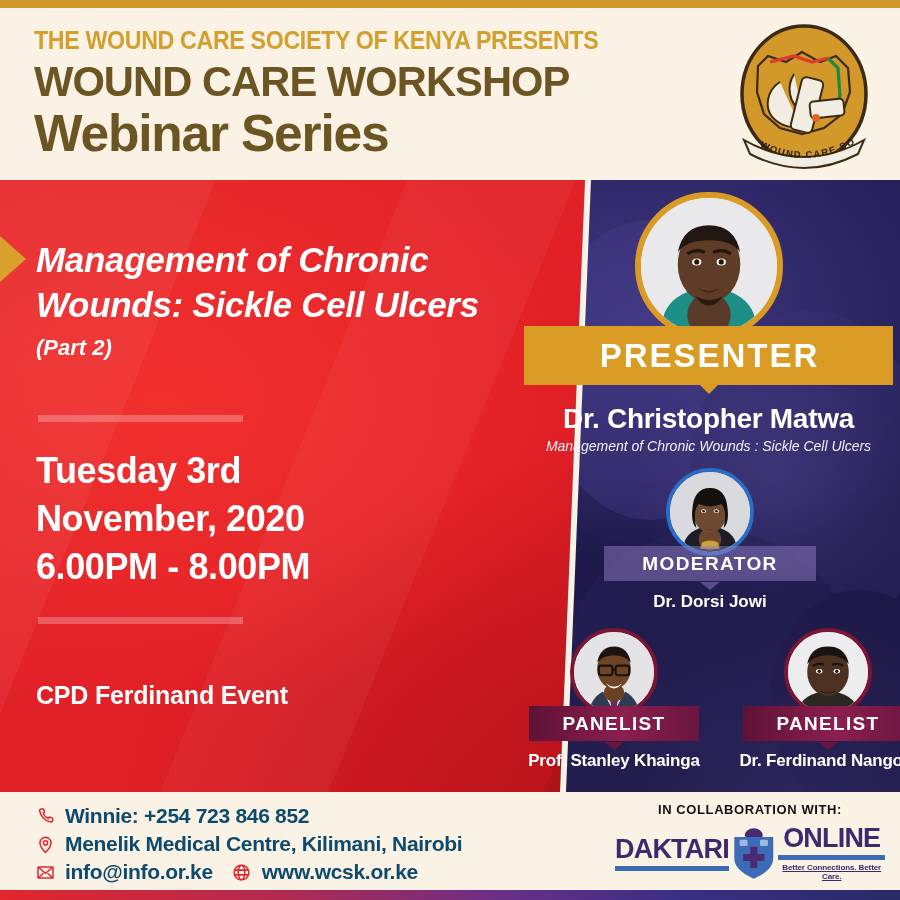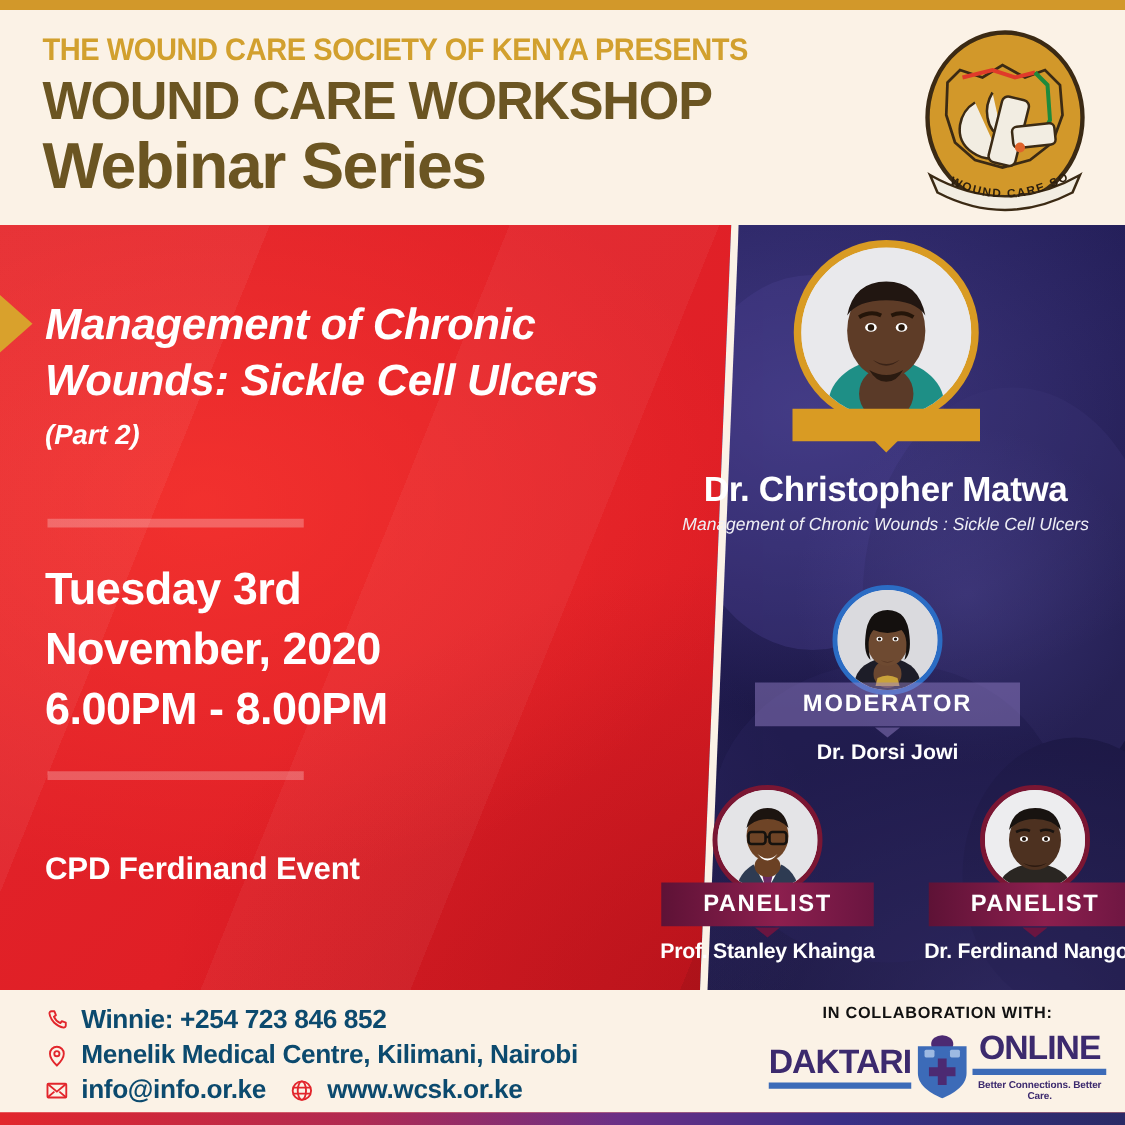--- a/index.html
+++ b/index.html
@@ -196,21 +196,21 @@
     font-size:13px; font-weight:bold; color:#111; letter-spacing:.6px;
   }
   .collab-logo {
     margin-top:7px; display:flex; align-items:center; justify-content:center; gap:2px;
   }
   .dk-word {
     font-size:27px; font-weight:bold; color:#3C2A6E; letter-spacing:-0.8px; line-height:1;
   }
   .dk-under { height:5px; background:#3C6BB8; margin-top:3px; }
   .dk-tag {
-    font-size:8px; font-weight:bold; color:#3C2A6E; margin-top:3px; letter-spacing:-0.1px;
+    font-size:8px; font-weight:bold; color:#3C2A6E; margin-top:3px; letter-spacing:-0.1px;text-decoration:underline;
   }
 
   .bottom-strip {
     position:absolute; left:0; top:890px; width:900px; height:10px;
     background:linear-gradient(90deg,#E2262C 0%, #B02A52 32%, #6B2F86 55%, #3A2F86 75%, #2A2A66 100%);
   }
 </style>
 </head>
 <body>
 
@@ -285,20 +285,21 @@
           <ellipse cx="41" cy="47" rx="3.4" ry="2.6" fill="#fff"></ellipse>
           <ellipse cx="59" cy="47" rx="3.4" ry="2.6" fill="#fff"></ellipse>
           <circle cx="41" cy="47" r="1.9" fill="#241509"></circle>
           <circle cx="59" cy="47" r="1.9" fill="#241509"></circle>
           <path d="M34 41 q7 -4 13 -1 M53 40 q7 -3 13 1" stroke="#241509" stroke-width="2.3" fill="none"></path>
           <path d="M42 66 q8 5 16 0 q-8 7 -16 0 Z" fill="#3A2317"></path>
           <path d="M40 72 q10 6 20 0 q-4 7 -10 7 q-6 0 -10 -7 Z" fill="#2A1A10"></path>
         </svg>
       </div>
       <div class="badge">
+        <span>PRESENTER</span>
         <span class="notch"></span>
       </div>
       <div class="pname">Dr. Christopher Matwa</div>
       <div class="psub">Management of Chronic Wounds : Sickle Cell Ulcers</div>
     </div>
 
     <div class="person moderator">
       <div class="avatar">
         <svg class="face" viewBox="0 0 100 100">
           <rect width="100" height="100" fill="#DADADE"></rect>

